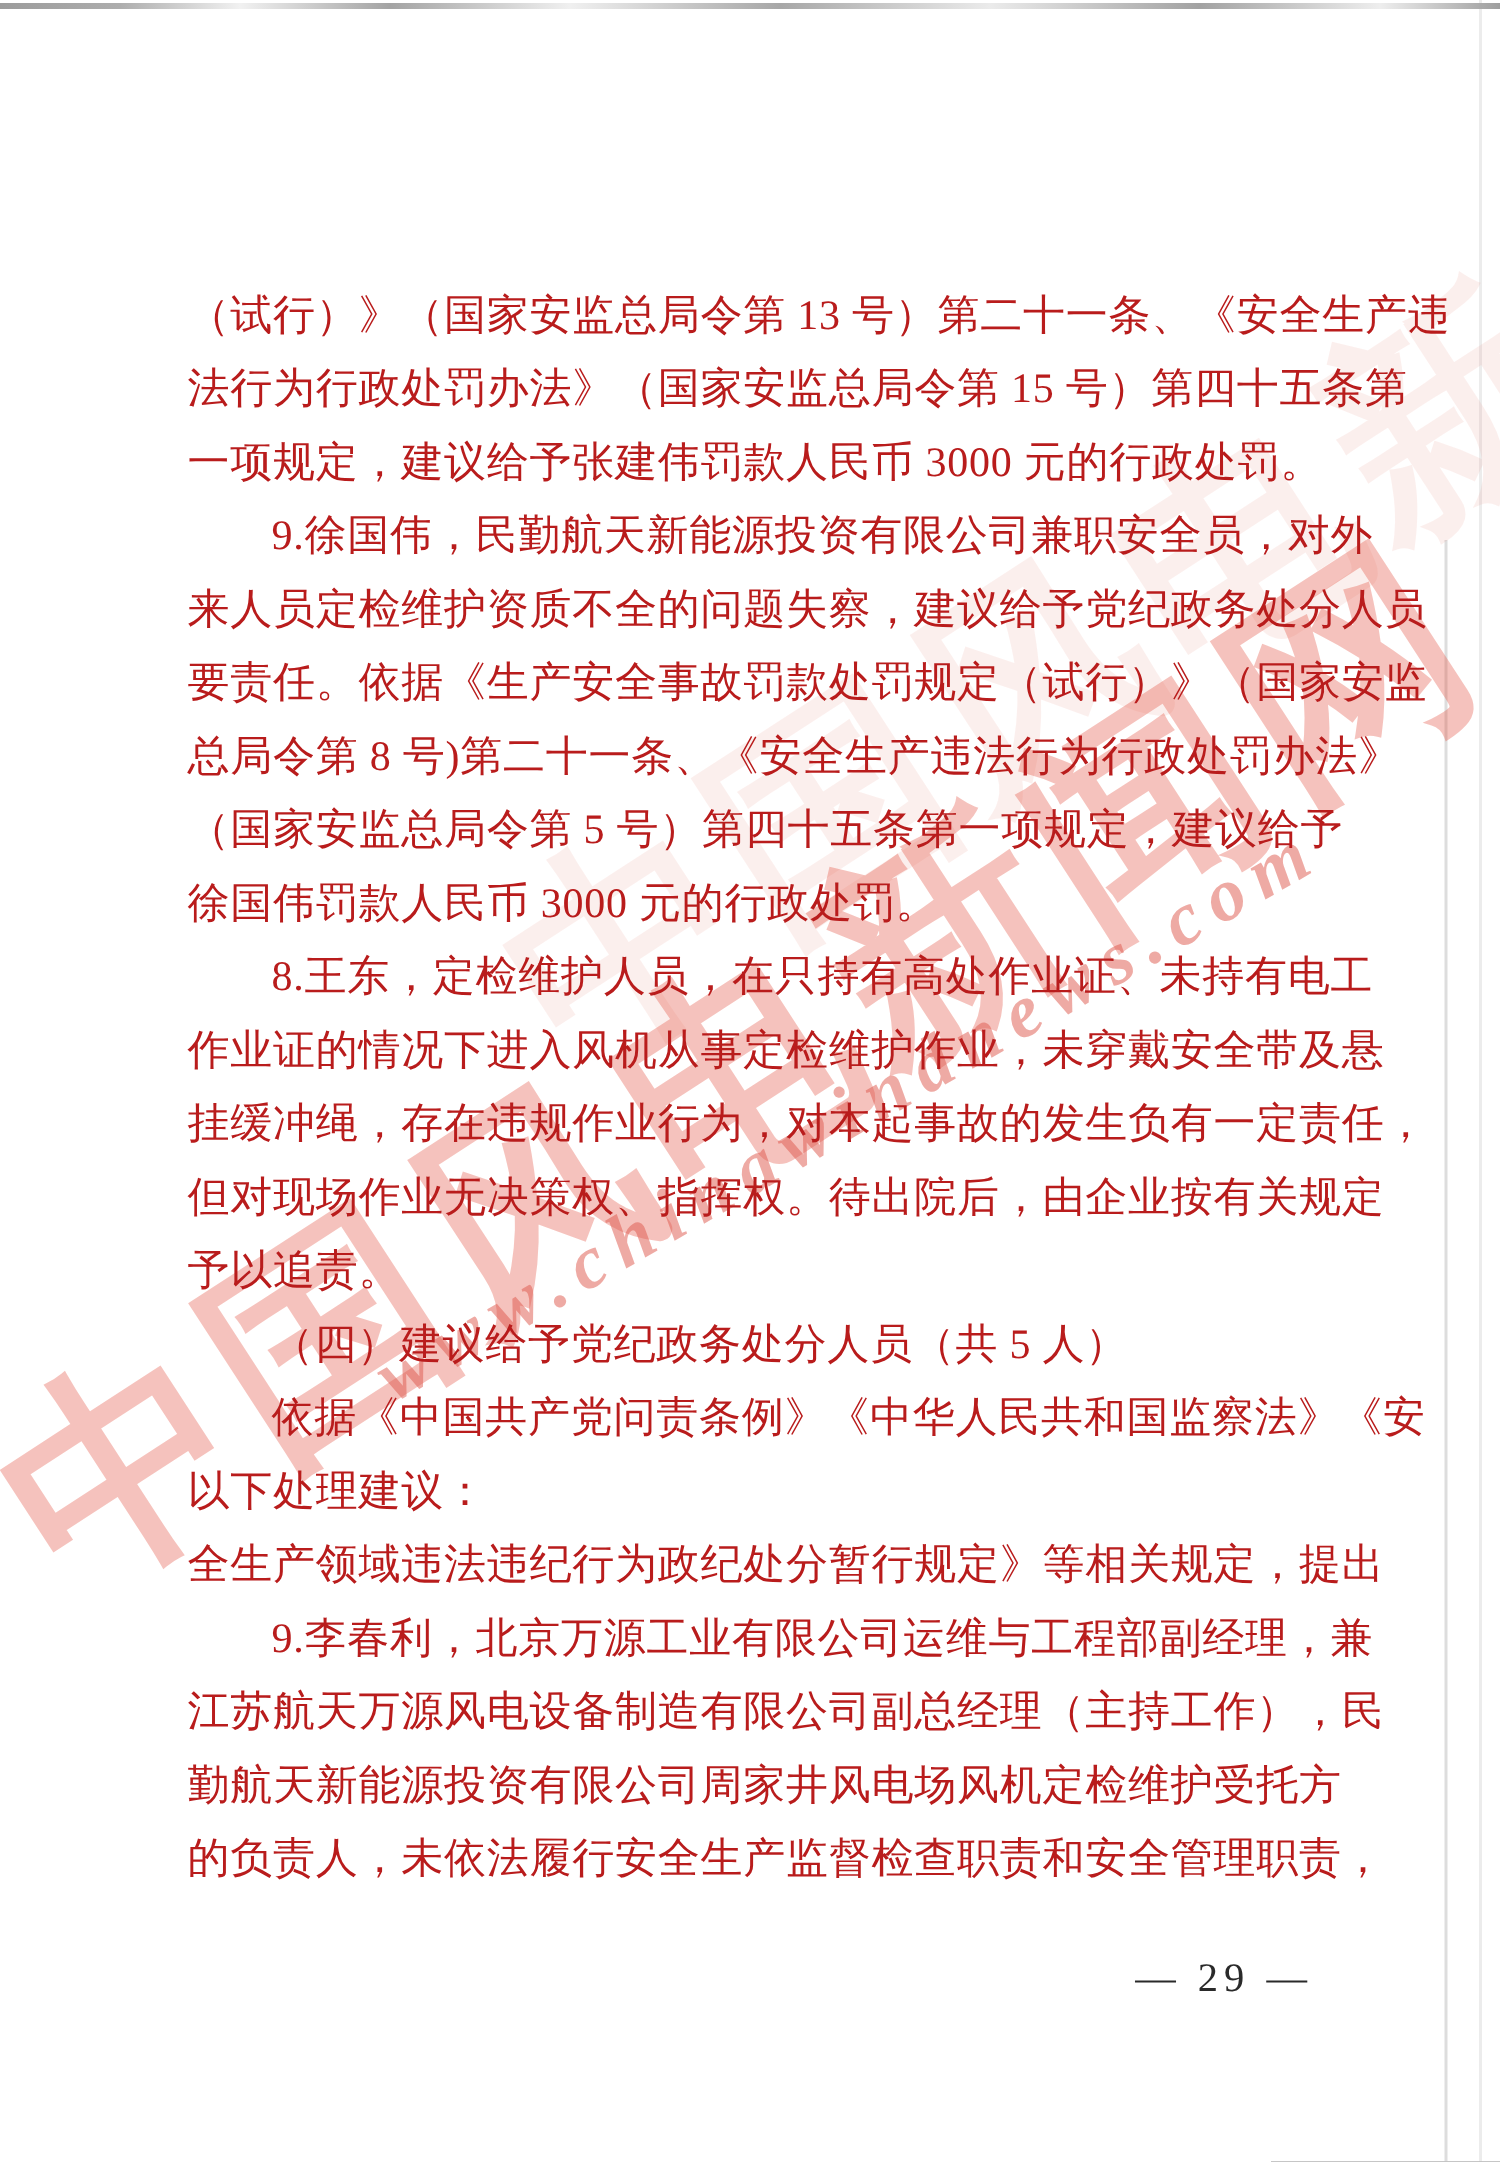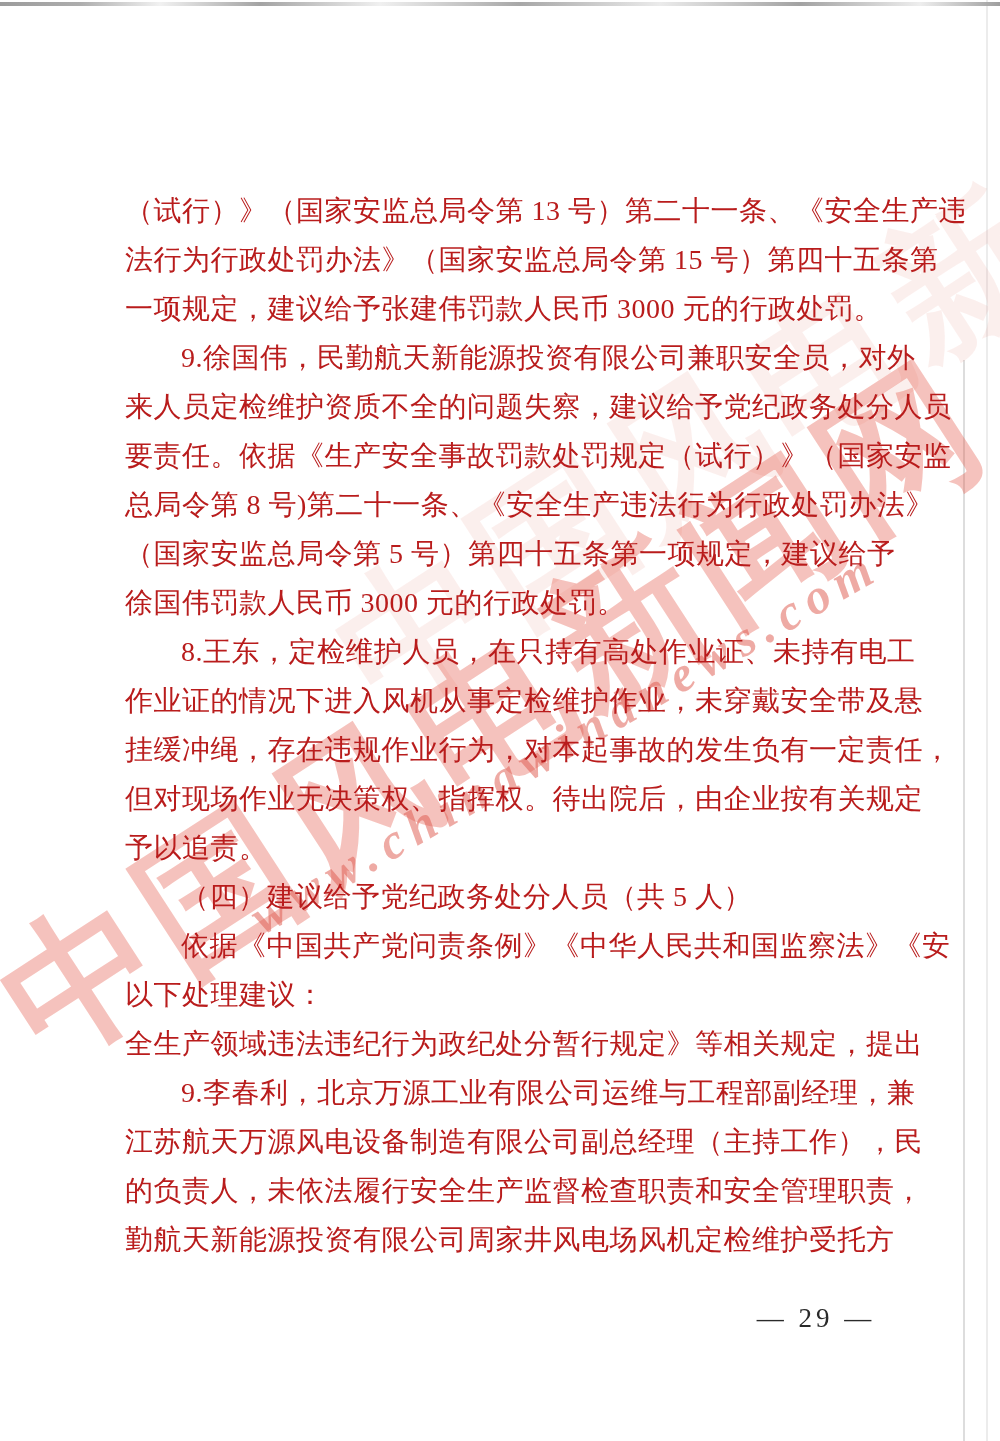--- a/index.html
+++ b/index.html
@@ -93,22 +93,22 @@
     <div class="line">作业证的情况下进入风机从事定检维护作业，未穿戴安全带及悬</div>
     <div class="line">挂缓冲绳，存在违规作业行为，对本起事故的发生负有一定责任，</div>
     <div class="line">但对现场作业无决策权、指挥权。待出院后，由企业按有关规定</div>
     <div class="line">予以追责。</div>
     <div class="line indent heading">（四）建议给予党纪政务处分人员（共 5 人）</div>
     <div class="line indent">依据《中国共产党问责条例》《中华人民共和国监察法》《安</div>
     <div class="line">以下处理建议：</div>
     <div class="line">全生产领域违法违纪行为政纪处分暂行规定》等相关规定，提出</div>
     <div class="line indent">9.李春利，北京万源工业有限公司运维与工程部副经理，兼</div>
     <div class="line">江苏航天万源风电设备制造有限公司副总经理（主持工作），民</div>
+    <div class="line">勤航天新能源投资有限公司周家井风电场风机定检维护受托方</div>
     <div class="line">的负责人，未依法履行安全生产监督检查职责和安全管理职责，</div>
-    <div class="line">勤航天新能源投资有限公司周家井风电场风机定检维护受托方</div>
   </div>
 
   <div class="page-number">— 29 —</div>
 
   <div class="scan-vline"></div>
   <div class="scan-vline2"></div>
 
 </div>
 
 </body></html>

